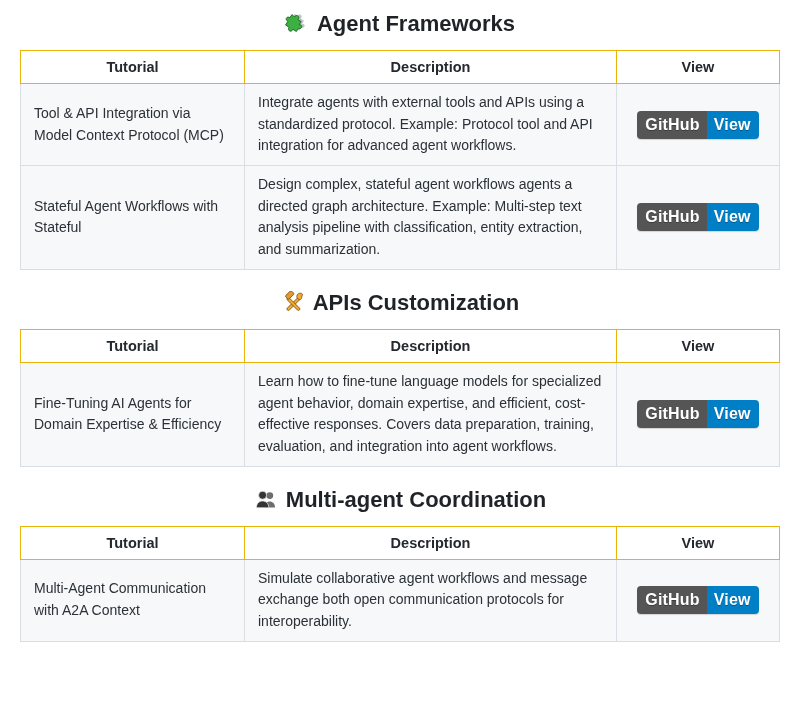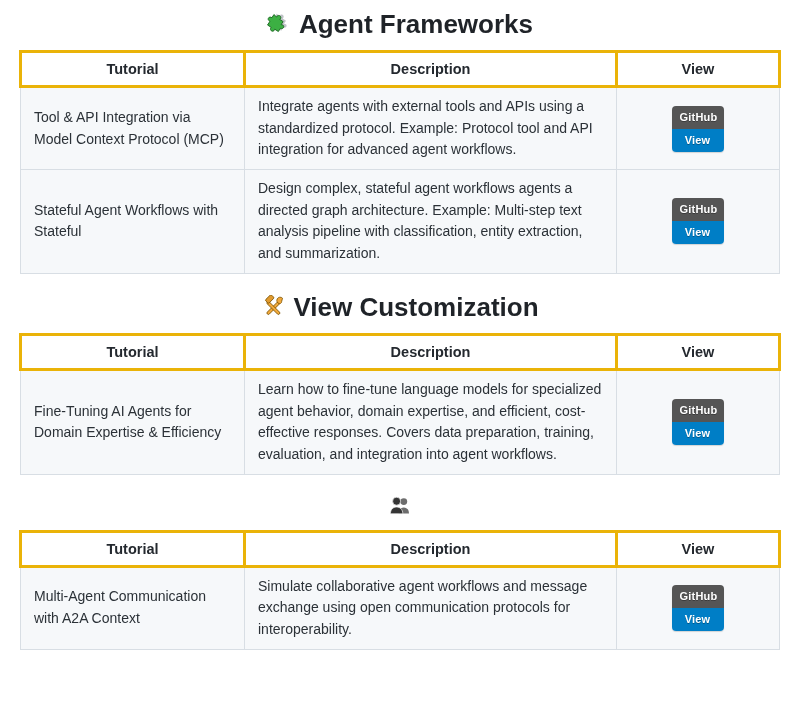--- a/index.html
+++ b/index.html
@@ -10,21 +10,21 @@
     margin: 0 auto;
     padding-top: 6px;
     font-family: "Liberation Sans", "DejaVu Sans", sans-serif;
     color: #24292f;
   }
   .section-title {
     display: flex;
     align-items: center;
     justify-content: center;
     gap: 8px;
-    font-size: 26px;
+    font-size: 22px;
     font-weight: 700;
     color: #1f2328;
     line-height: 28px;
     margin: 4px 0 12px 0;
   }
   .section + .section .section-title { margin-top: 19px; }
   .section-title .icon { display: inline-flex; align-items: center; }
   .section-title .icon svg { display: block; }
 
   table.tutorials {
@@ -33,21 +33,21 @@
     border-collapse: collapse;
     table-layout: fixed;
     background: #ffffff;
   }
   col.col-tutorial { width: 224px; }
   col.col-description { width: 372px; }
   col.col-view { width: 163px; }
 
   table.tutorials th {
     background: #ffffff;
-    border: 3px solid #eab308;
+    border: 1px solid #eab308;
     font-size: 14.5px;
     font-weight: 700;
     text-align: center;
     padding: 8px 10px;
     color: #24292f;
   }
   table.tutorials td {
     background: #f6f8fa;
     border: 1px solid #d8dee4;
     font-size: 14px;
@@ -55,28 +55,27 @@
     padding: 8px 13px;
     vertical-align: middle;
     color: #2b3137;
   }
   td.cell-view { text-align: center; }
 
   .badge {
     display: inline-flex;
     border-radius: 4px;
     overflow: hidden;
-    font-size: 11px;
+    font-size: 16px;
     font-weight: 600;
     letter-spacing: 0.2px;
     line-height: 1;
     cursor: pointer;
     text-decoration: none;
     box-shadow: 0 1px 1px rgba(0,0,0,0.15);
-    flex-direction: column;
   }
   .badge .badge-left {
     background: #555555;
     color: #ffffff;
     padding: 6px 7px 6px 8px;
     text-shadow: 0 1px 0 rgba(0,0,0,0.3);
   }
   .badge .badge-right {
     background: #007ec6;
     color: #ffffff;
@@ -143,21 +142,21 @@
     <span class="icon">
       <svg width="24" height="24" viewBox="0 0 24 24">
         <g stroke="#7a5200" stroke-width="0.8">
           <rect x="11" y="4.5" width="2.8" height="17" rx="1.3" fill="#f2a93b" transform="rotate(45 12.4 13)"></rect>
           <rect x="11" y="4.5" width="2.8" height="17" rx="1.3" fill="#f2a93b" transform="rotate(-45 12.4 13)"></rect>
           <rect x="4.6" y="1.6" width="8.2" height="4.8" rx="1.2" fill="#e09a2f" transform="rotate(-45 8.7 4)"></rect>
           <path d="M21.5 3.2a3.3 3.3 0 1 0-3.1 5.5l1-.2 1.1-1.1.2-1 .8-3.2z" fill="#f2a93b"></path>
         </g>
       </svg>
     </span>
-    <span>View Customization</span>
+    <span>APIs Customization</span>
   </h2>
 
   <table class="tutorials">
     <colgroup>
         <col class="col-tutorial">
         <col class="col-description">
         <col class="col-view">
       </colgroup>
     <thead>
       <tr>
@@ -186,39 +185,40 @@
     <span class="icon">
       <svg width="24" height="24" viewBox="0 0 24 24">
         <g>
           <circle cx="15.8" cy="7.6" r="3.4" fill="#6d6d6d"></circle>
           <path d="M10.6 19.6c0-4 2.3-6.2 5.2-6.2s5.2 2.2 5.2 6.2z" fill="#6d6d6d"></path>
           <circle cx="8.6" cy="7.2" r="4" fill="#343434" stroke="#f3f3f3" stroke-width="0.7"></circle>
           <path d="M2.4 19.8c0-4.4 2.7-6.8 6.2-6.8s6.2 2.4 6.2 6.8z" fill="#343434" stroke="#f3f3f3" stroke-width="0.7"></path>
         </g>
       </svg>
     </span>
+    <span>Multi-agent Coordination</span>
   </h2>
 
   <table class="tutorials">
     <colgroup>
         <col class="col-tutorial">
         <col class="col-description">
         <col class="col-view">
       </colgroup>
     <thead>
       <tr>
         <th>Tutorial</th>
         <th>Description</th>
         <th>View</th>
       </tr>
     </thead>
     <tbody>
       <tr>
         <td class="cell-tutorial">Multi-Agent Communication with A2A Context</td>
-        <td class="cell-desc">Simulate collaborative agent workflows and message exchange using open communication protocols for interoperability.</td>
+        <td class="cell-desc">Simulate collaborative agent workflows and message exchange both open communication protocols for interoperability.</td>
         <td class="cell-view">
           <a class="badge">
             <span class="badge-left">GitHub</span>
             <span class="badge-right">View</span>
           </a>
         </td>
       </tr>
     </tbody>
   </table>
 </section>

